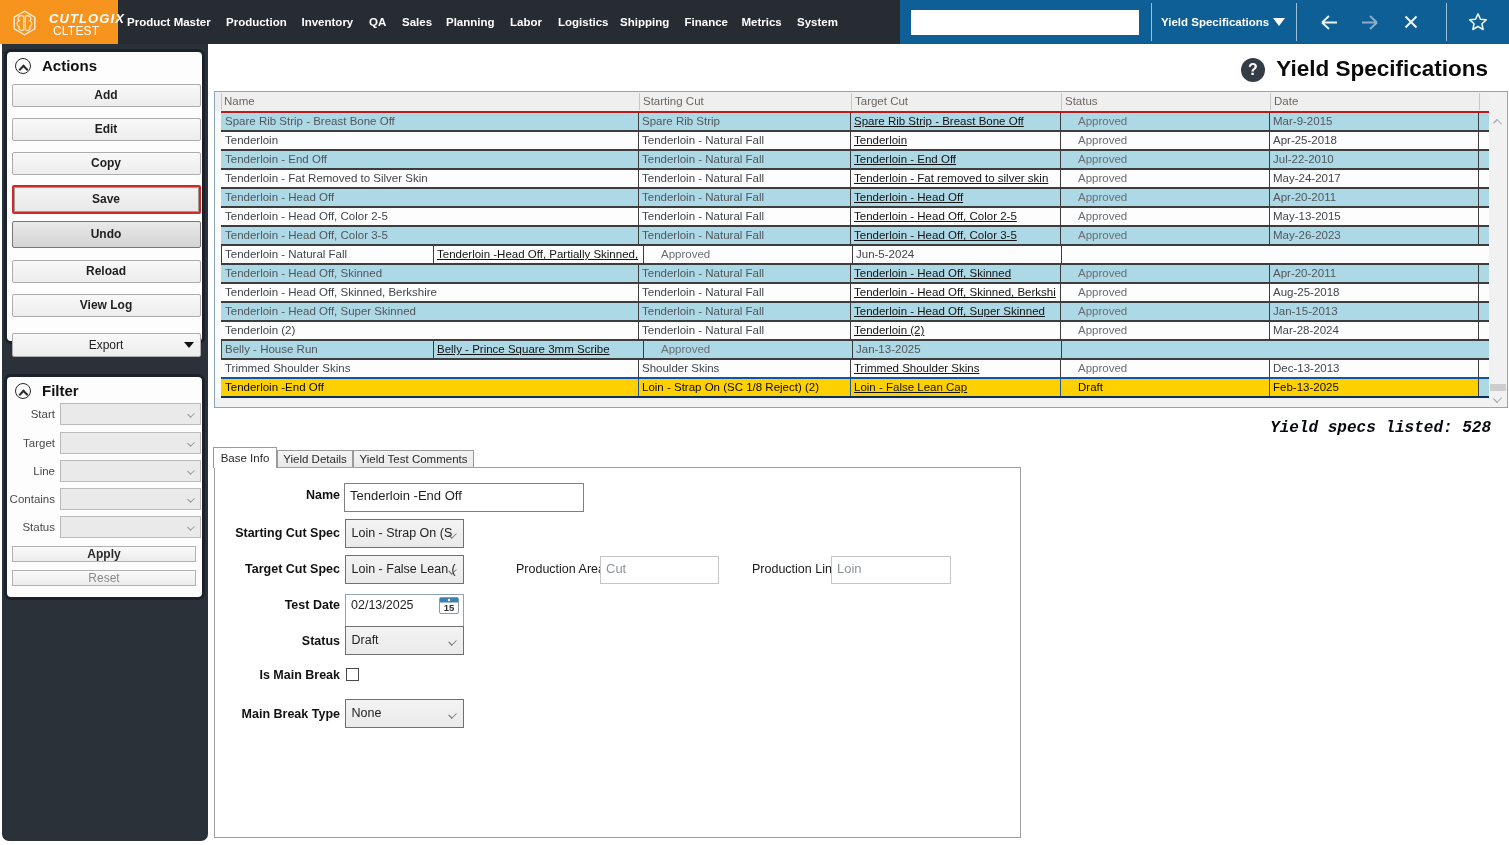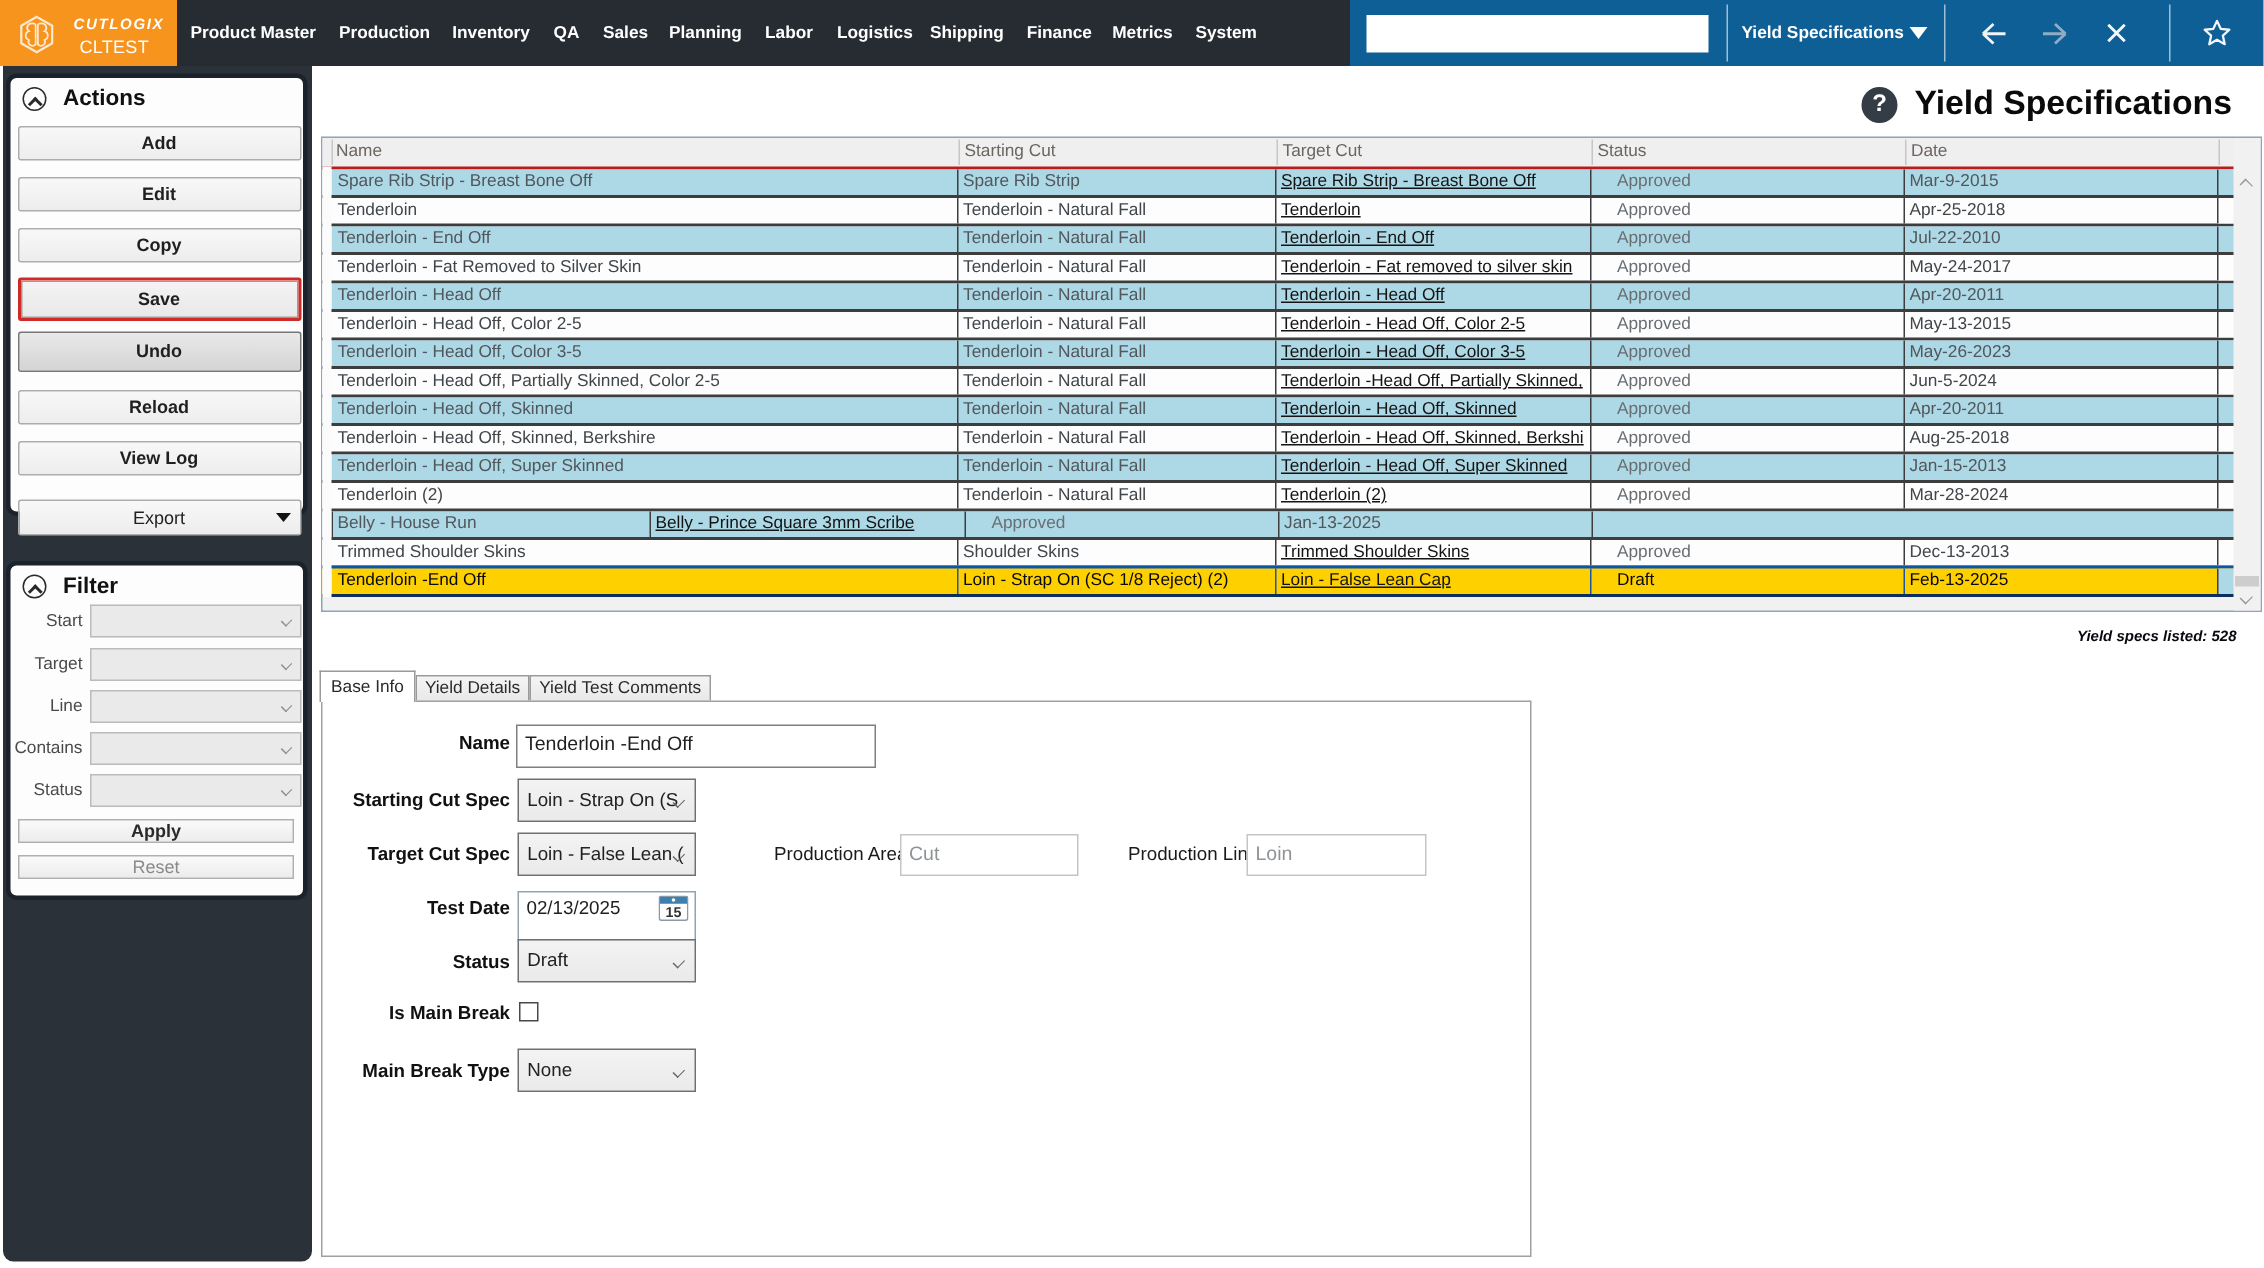--- a/index.html
+++ b/index.html
@@ -1,21 +1,21 @@
 <!DOCTYPE html>
 <html><head>
 <meta charset="utf-8">
 <style>
 * { margin:0; padding:0; box-sizing:border-box; }
 html,body { width:1509px; height:845px; background:#fff; font-family:"Liberation Sans", sans-serif; overflow:hidden; position:relative; }
 
 
 #navbar { position:absolute; left:0; top:0; width:1509px; height:44px; background:#272c33; }
 #logo { position:absolute; left:0; top:0; width:118px; height:44px; background:#f7941e; }
-#logo .l1 { position:absolute; left:49px; top:11px; font-size:10px; font-weight:bold; font-style:italic; letter-spacing:1.1px; color:#fff;text-align:center; }
+#logo .l1 { position:absolute; left:49px; top:11px; font-size:13px; font-weight:bold; font-style:italic; letter-spacing:1.1px; color:#fff;text-align:center; }
 #logo .l2 { position:absolute; left:53px; top:24px; font-size:12px; letter-spacing:0.2px; color:#fff; }
 .navitem { position:absolute; top:0; height:44px; line-height:44px; color:#fff; font-size:11.5px; font-weight:bold; white-space:nowrap; }
 #bluebar { position:absolute; left:900px; top:0; width:609px; height:44px; background:#0e5f96; }
 #search { position:absolute; left:11px; top:10px; width:228px; height:25px; background:#fff; }
 .vsep { position:absolute; top:3px; height:38px; width:1px; background:rgba(255,255,255,0.6); }
 #pagename { position:absolute; left:261px; top:0; height:44px; line-height:44px; color:#fff; font-size:11.5px; font-weight:bold; }
 #ddtri { position:absolute; left:373px; top:18px; width:0; height:0; border-left:6.5px solid transparent; border-right:6.5px solid transparent; border-top:8.5px solid #fff; }
 
 
 #sidebar { position:absolute; left:2px; top:44px; width:206px; height:797px; background:#2b3138; border-radius:0 0 7px 7px; }
@@ -63,21 +63,21 @@
 .grow.sel { background:#ffd000; border-top:2px solid #0c56aa; border-bottom:2px solid #0d2f5e; height:21px; margin-top:-2px; color:#0a0a0a; }
 .grow.sel .c2,.grow.sel .c3,.grow.sel .c4,.grow.sel .c5 { border-left:1px solid #1d55a0; }
 .grow.sel .c4 { color:#0a0a0a; }
 .grow.sel .cf { background:#add8e6; border-left:1px solid #3d3d3d; }
 #vscroll { position:absolute; right:0; top:0; width:18px; height:315px; background:#f1f1f2; }
 #vthumb { position:absolute; left:1px; top:292px; width:16px; height:7px; background:#cdcdcd; }
 .schev { position:absolute; left:5px; width:7px; height:7px; border-left:1.5px solid #9a9a9a; }
 #sup { top:28px; border-top:1.5px solid #9a9a9a; transform:rotate(45deg) scale(1,0.8); }
 #sdown { top:303px; border-bottom:1.5px solid #9a9a9a; transform:rotate(-45deg) scale(1,0.8); }
 
-#count { position:absolute; right:18px; top:419px; font-size:10px; font-weight:bold; font-style:italic; color:#07090e; }
+#count { position:absolute; right:18px; top:419px; font-size:16px; font-weight:bold; font-style:italic; color:#07090e;font-family:Liberation Mono, monospace; }
 
 
 .tab { position:absolute; font-size:11.5px; color:#2a2a2a; text-align:center; background:linear-gradient(#f4f4f4,#e9e9e9); border:1px solid #9a9a9a; }
 #tab1 { left:213px; top:447px; width:64px; height:21px; line-height:20px; background:#fff; border-bottom:none; z-index:3; }
 #tab2 { left:277px; top:450px; width:76px; height:18px; line-height:17px; }
 #tab3 { left:353px; top:450px; width:121px; height:18px; line-height:17px; }
 #formpanel { position:absolute; left:214px; top:467px; width:807px; height:371px; background:#fff; border:1px solid #a0a0a0; }
 .lbl { position:absolute; left:200px; width:140px; text-align:right; font-size:12.5px; font-weight:bold; color:#111; white-space:nowrap; }
 .lbl2 { position:absolute; font-size:12.5px; color:#1a1a1a; white-space:nowrap;margin-left:16px; }
 .tbox { position:absolute; background:#fff; font-size:13px; color:#1f1f1f; }
@@ -256,21 +256,20 @@
         <div class="gut"></div>
         <div class="c1">Tenderloin - Head Off, Color 3-5</div>
         <div class="c2">Tenderloin - Natural Fall</div>
         <div class="c3"><span class="lnk">Tenderloin - Head Off, Color 3-5</span></div>
         <div class="c4">Approved</div>
         <div class="c5">May-26-2023</div>
         <div class="cf"></div>
       </div>
       <div class="grow white">
         <div class="gut"></div>
-        <div class="c1">Tenderloin - Head Off, Partially Skinned, Color 2-5</div>
         <div class="c2">Tenderloin - Natural Fall</div>
         <div class="c3"><span class="lnk">Tenderloin -Head Off, Partially Skinned,</span></div>
         <div class="c4">Approved</div>
         <div class="c5">Jun-5-2024</div>
         <div class="cf"></div>
       </div>
       <div class="grow blue">
         <div class="gut"></div>
         <div class="c1">Tenderloin - Head Off, Skinned</div>
         <div class="c2">Tenderloin - Natural Fall</div>

